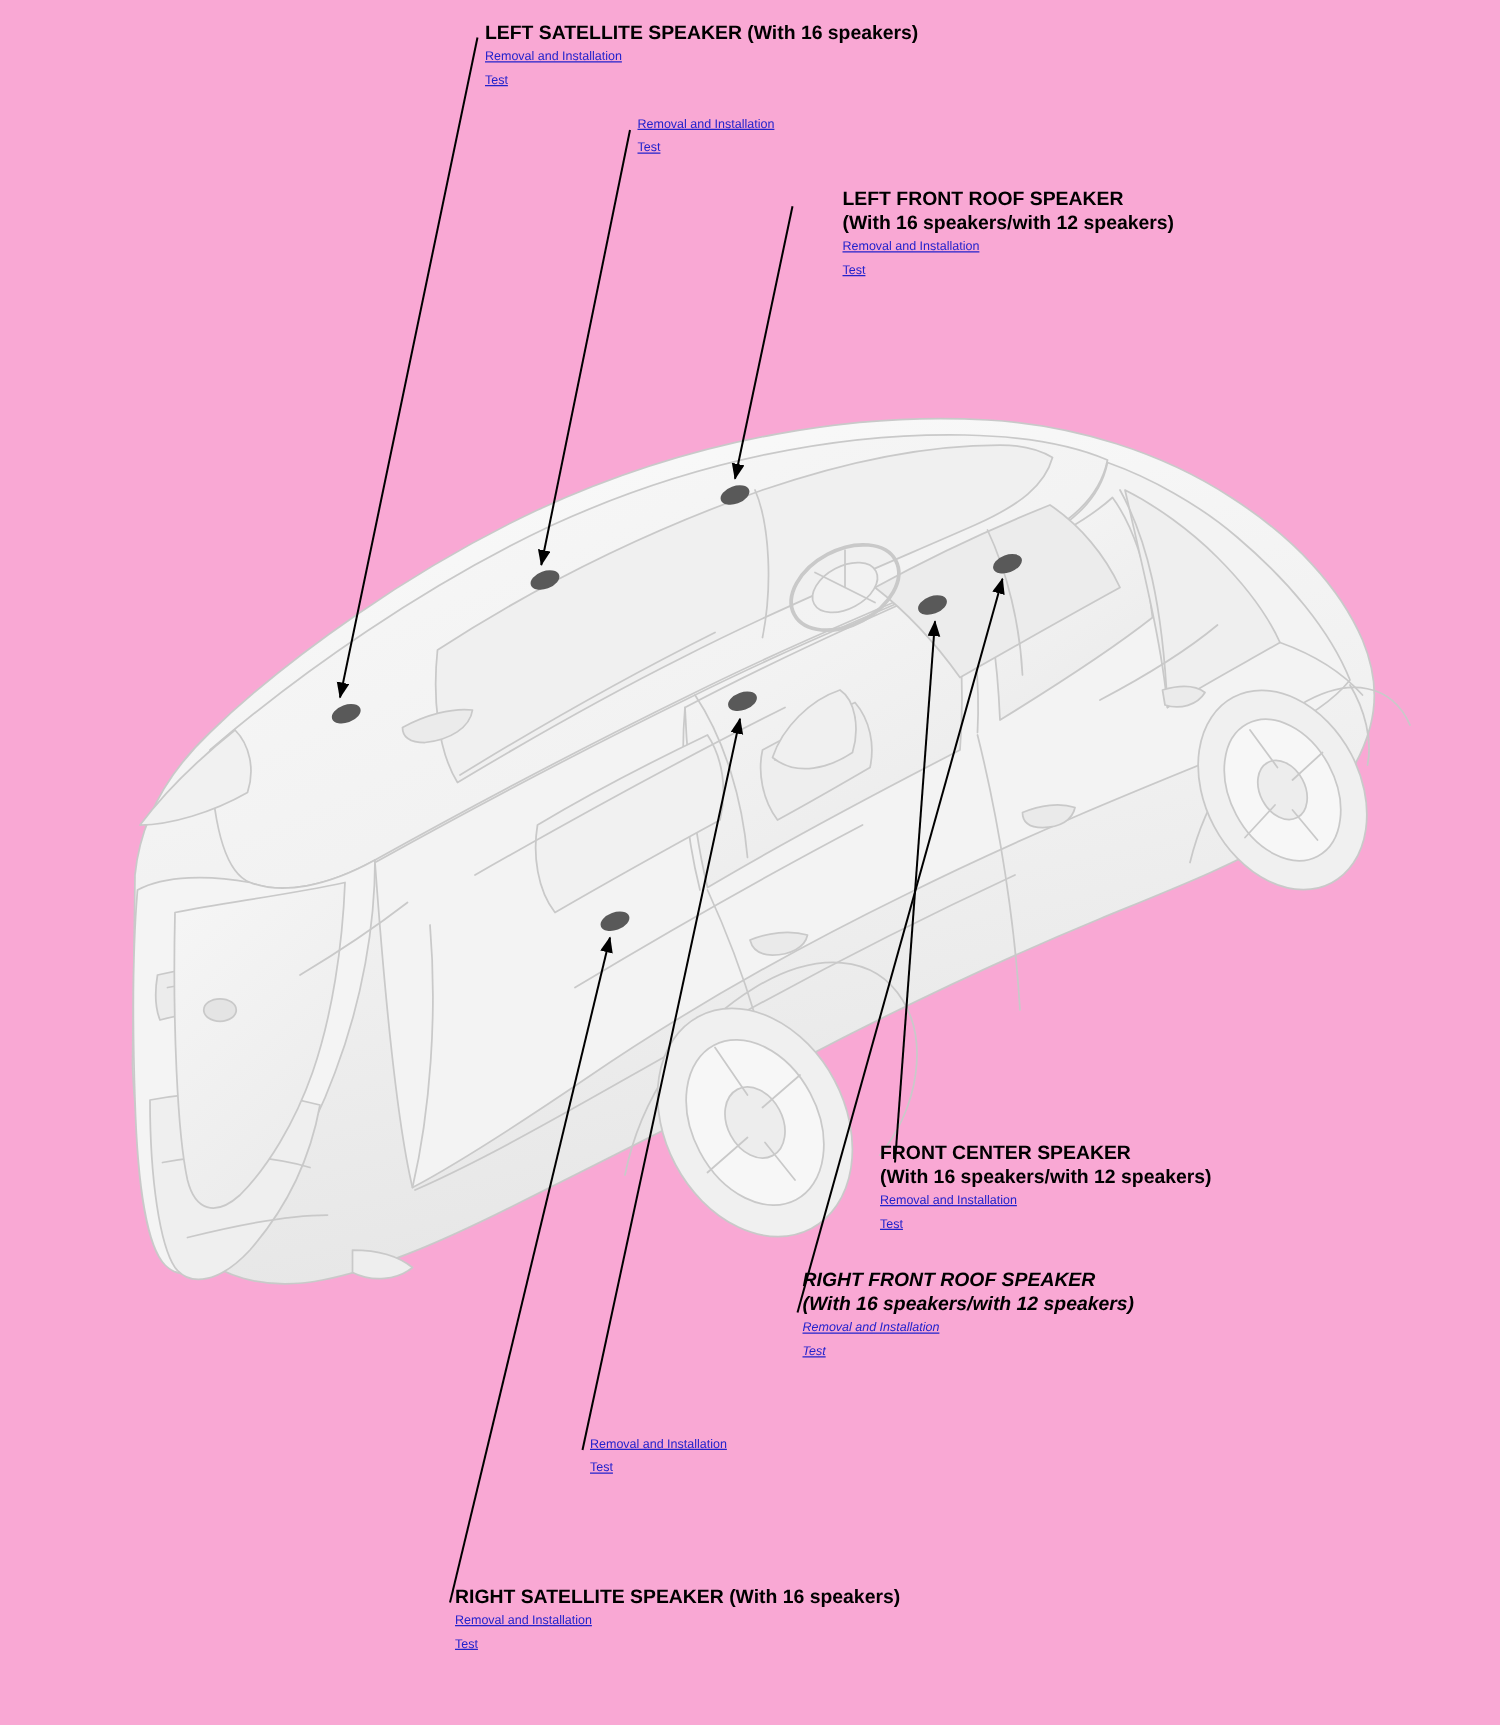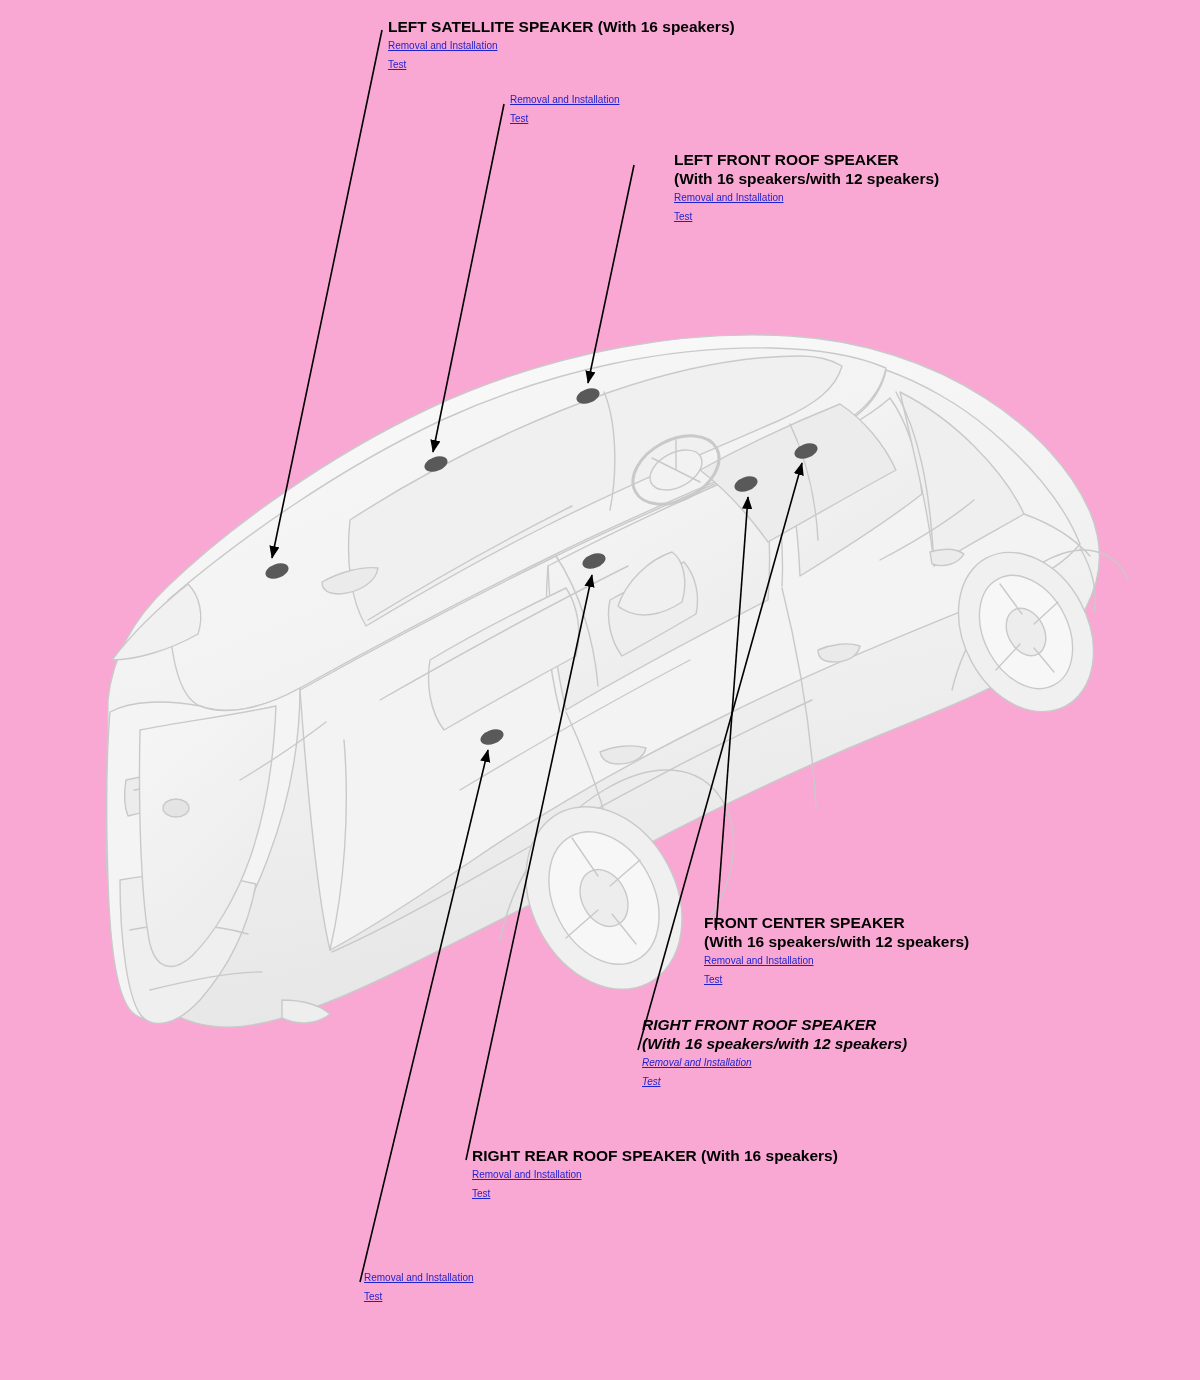--- a/index.html
+++ b/index.html
@@ -290,23 +290,23 @@
   </div>
 
   <div class="callout" style="left:642px; top:1015px;font-style:italic;">
     <div class="title">RIGHT FRONT ROOF SPEAKER</div>
     <div class="title">(With 16 speakers/with 12 speakers)</div>
     <a class="link">Removal and Installation</a>
     <a class="link">Test</a>
   </div>
 
   <div class="callout" style="left:472px; top:1146px;">
-    <div class="title">RIGHT REAR ROOF SPEAKER (With 16 speakers)</div>
     <a class="link">Removal and Installation</a>
     <a class="link">Test</a>
   </div>
 
   <div class="callout" style="left:364px; top:1268px;">
+    <div class="title">RIGHT SATELLITE SPEAKER (With 16 speakers)</div>
     <a class="link">Removal and Installation</a>
     <a class="link">Test</a>
   </div>
 
 </div>
 
 </body></html>

